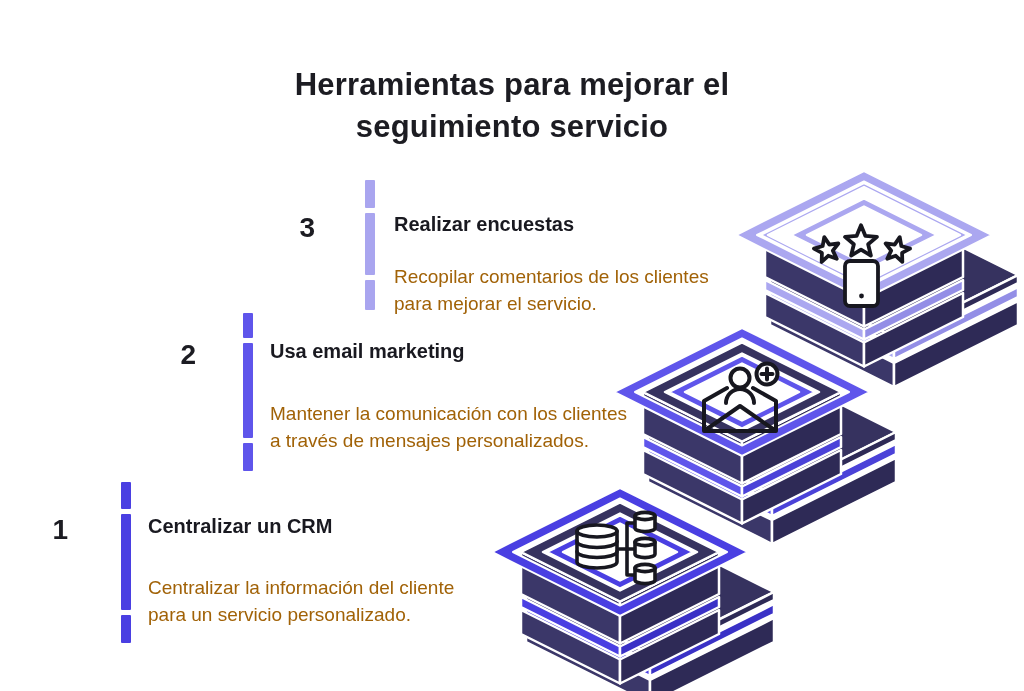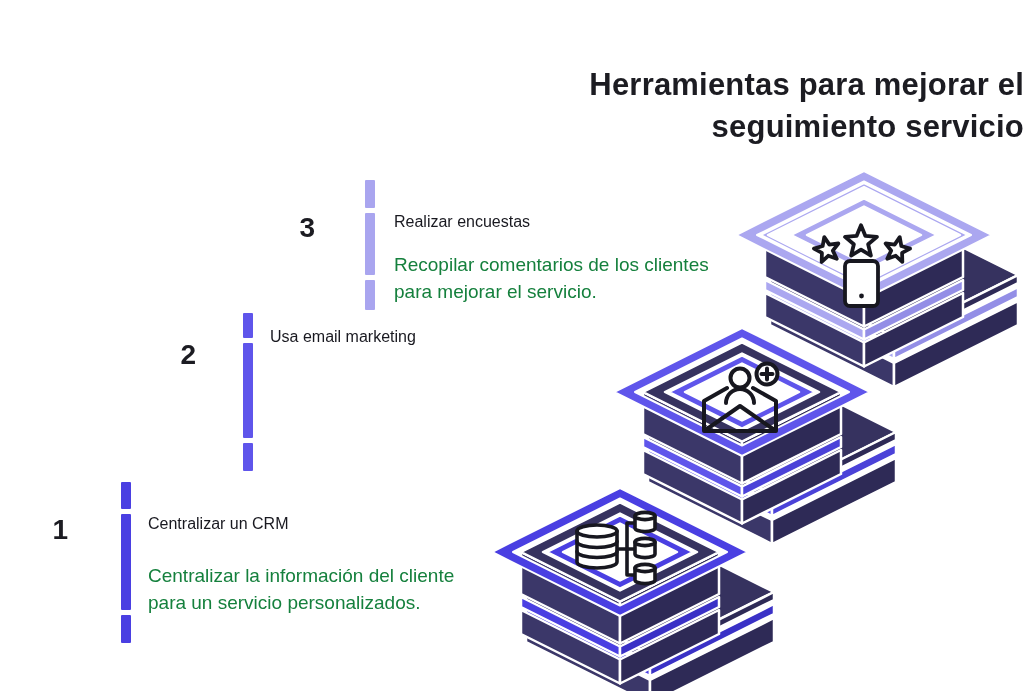--- a/index.html
+++ b/index.html
@@ -1,37 +1,37 @@
 <!DOCTYPE html>
 <html><head>
 <meta charset="utf-8">
 <style>
   html,body{margin:0;padding:0;background:#ffffff;}
   .canvas{
     position:relative;width:1024px;height:691px;background:#ffffff;overflow:hidden;
     font-family:"Liberation Sans", sans-serif;color:#1a1a20;
   }
   .main-title{
-    position:absolute;left:0;top:64px;width:1024px;text-align:right;
+    position:absolute;left:0;top:64px;width:1024px;text-align:center;
     font-size:31px;font-weight:bold;line-height:42px;color:#1c1c22;letter-spacing:0.2px;
   }
   .step-number{
     position:absolute;width:40px;text-align:right;
     font-size:28px;font-weight:bold;color:#1c1c22;
   }
   .step-bar{position:absolute;display:flex;flex-direction:column;gap:5px;}
   .step-bar .seg{width:10px;border-radius:1px;}
   .bar-c1 .seg{background:#4A3FE2;}
   .bar-c2 .seg{background:#5F55EB;}
   .bar-c3 .seg{background:#A9A5EF;}
   .step-title{
-    position:absolute;font-size:16px;font-weight:normal;color:#191920;white-space:nowrap;
+    position:absolute;font-size:20px;font-weight:bold;color:#191920;white-space:nowrap;
   }
   .step-desc{
-    position:absolute;font-size:19px;line-height:27px;color:#15803d;
+    position:absolute;font-size:19px;line-height:27px;color:#a16207;margin-top:12px;
   }
   .iso{position:absolute;left:0;top:0;}
 </style>
 </head>
 <body>
 
 <div class="canvas">
 
   <div class="main-title">
     <span>Herramientas para mejorar el</span><br>
@@ -46,30 +46,31 @@
   </div>
   <div class="step-title" style="left:394px;top:213px;">Realizar encuestas</div>
   <div class="step-desc" style="left:394px;top:251px;width:340px;">Recopilar comentarios de los clientes para mejorar el servicio.</div>
 
   <div class="step-number" style="left:156px;top:339px;">2</div>
   <div class="step-bar bar-c2" style="left:243px;top:313px;">
     <div class="seg" style="height:25px"></div>
     <div class="seg" style="height:95px"></div>
     <div class="seg" style="height:28px"></div>
   </div>
-  <div class="step-title" style="left:270px;top:328px;text-align:center;">Usa email marketing</div>
+  <div class="step-title" style="left:270px;top:340px;text-align:center;">Usa email marketing</div>
+  <div class="step-desc" style="left:270px;top:388px;width:360px;">Mantener la comunicación con los clientes a través de mensajes personalizados.</div>
 
   <div class="step-number" style="left:28px;top:514px;">1</div>
   <div class="step-bar bar-c1" style="left:121px;top:482px;">
     <div class="seg" style="height:27px"></div>
     <div class="seg" style="height:96px"></div>
     <div class="seg" style="height:28px"></div>
   </div>
   <div class="step-title" style="left:148px;top:515px;">Centralizar un CRM</div>
-  <div class="step-desc" style="left:148px;top:562px;width:330px;">Centralizar la información del cliente para un servicio personalizados.</div>
+  <div class="step-desc" style="left:148px;top:562px;width:330px;">Centralizar la información del cliente para un servicio personalizado.</div>
 
   <svg class="iso" width="1024" height="691" viewBox="0 0 1024 691" aria-hidden="true">
     <defs>
       <path id="star5" d="M0,-16 L4.2,-5.8 L15.2,-4.9 L6.8,2.2 L9.4,12.9 L0,7.2 L-9.4,12.9 L-6.8,2.2 L-15.2,-4.9 L-4.2,-5.8 Z"></path>
       <g id="step-shape" stroke="#fff" stroke-width="2.5" stroke-linejoin="round">
 
         <polygon points="30,-22 154,40 30,102 -94,40" fill="#36325F"></polygon>
         <polygon points="-94,40 30,102 30,110 -94,48" fill="#3B3769"></polygon>
         <polygon points="30,102 154,40 154,48 30,110" fill="#2E2A56"></polygon>
         <polygon points="-94,52 30,114 30,124 -94,62" style="fill:var(--acc)"></polygon>

